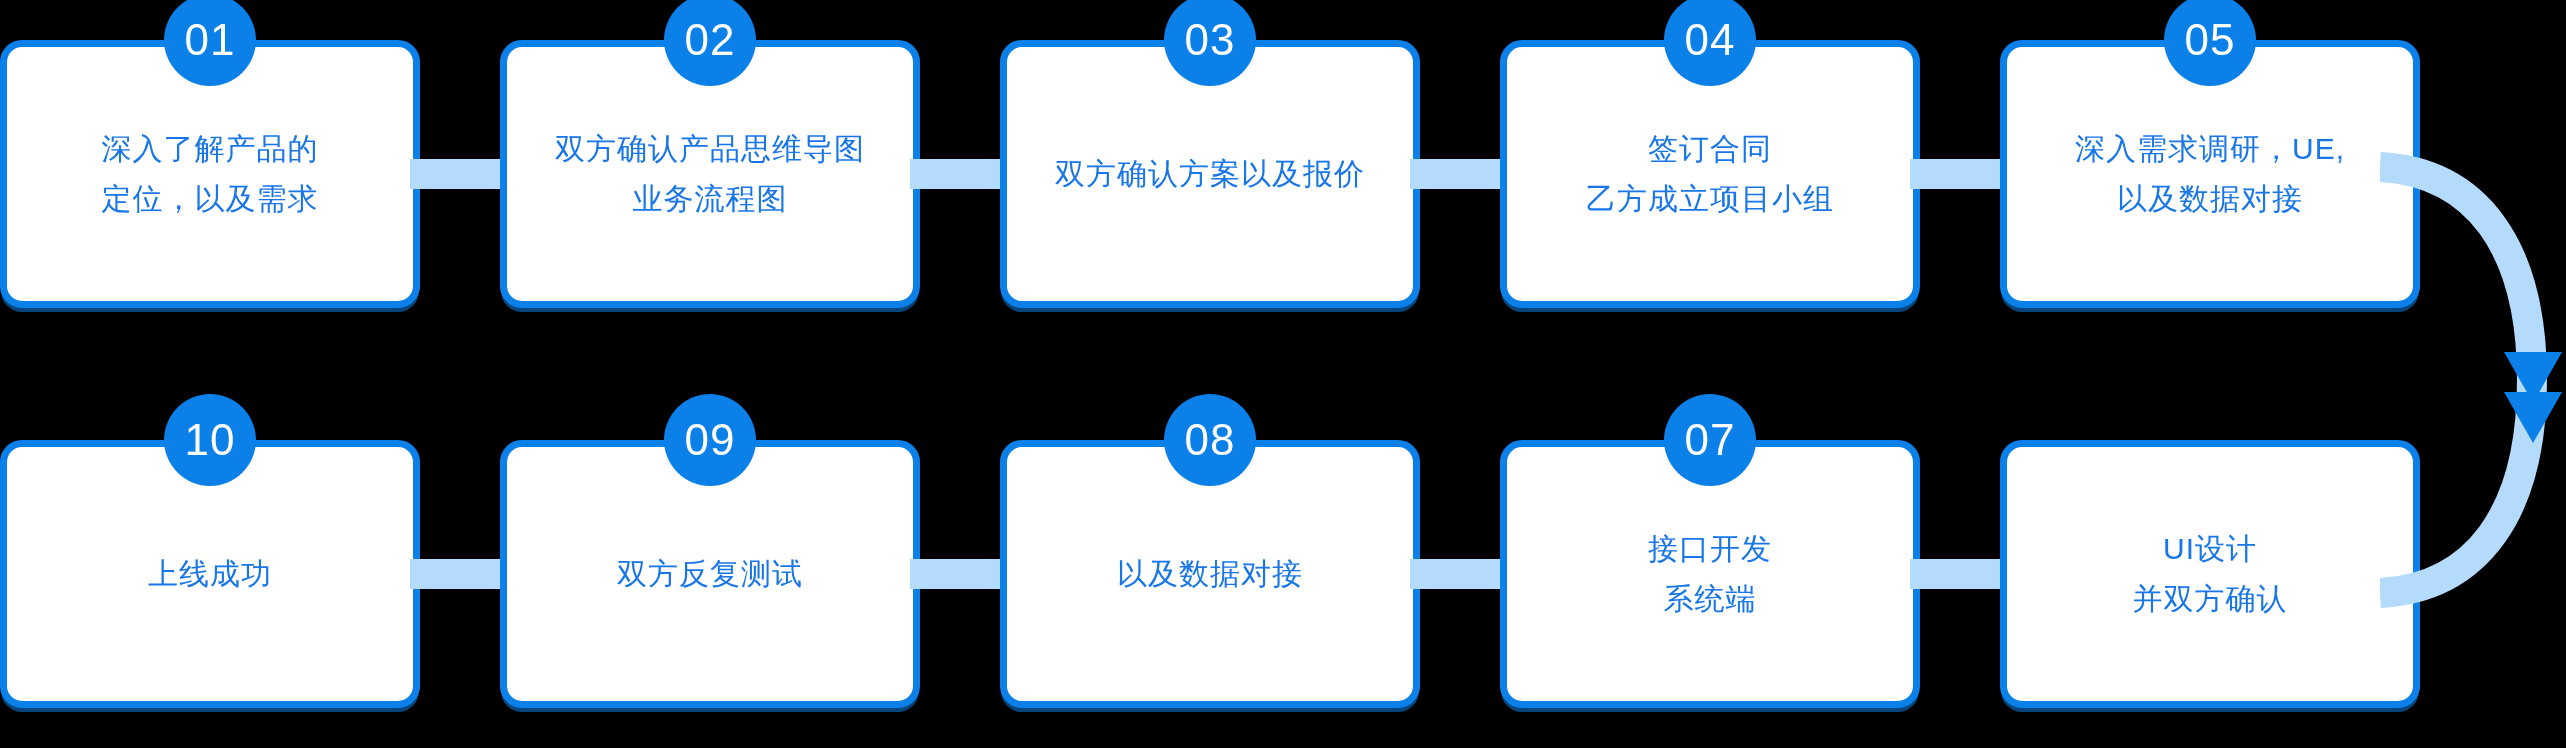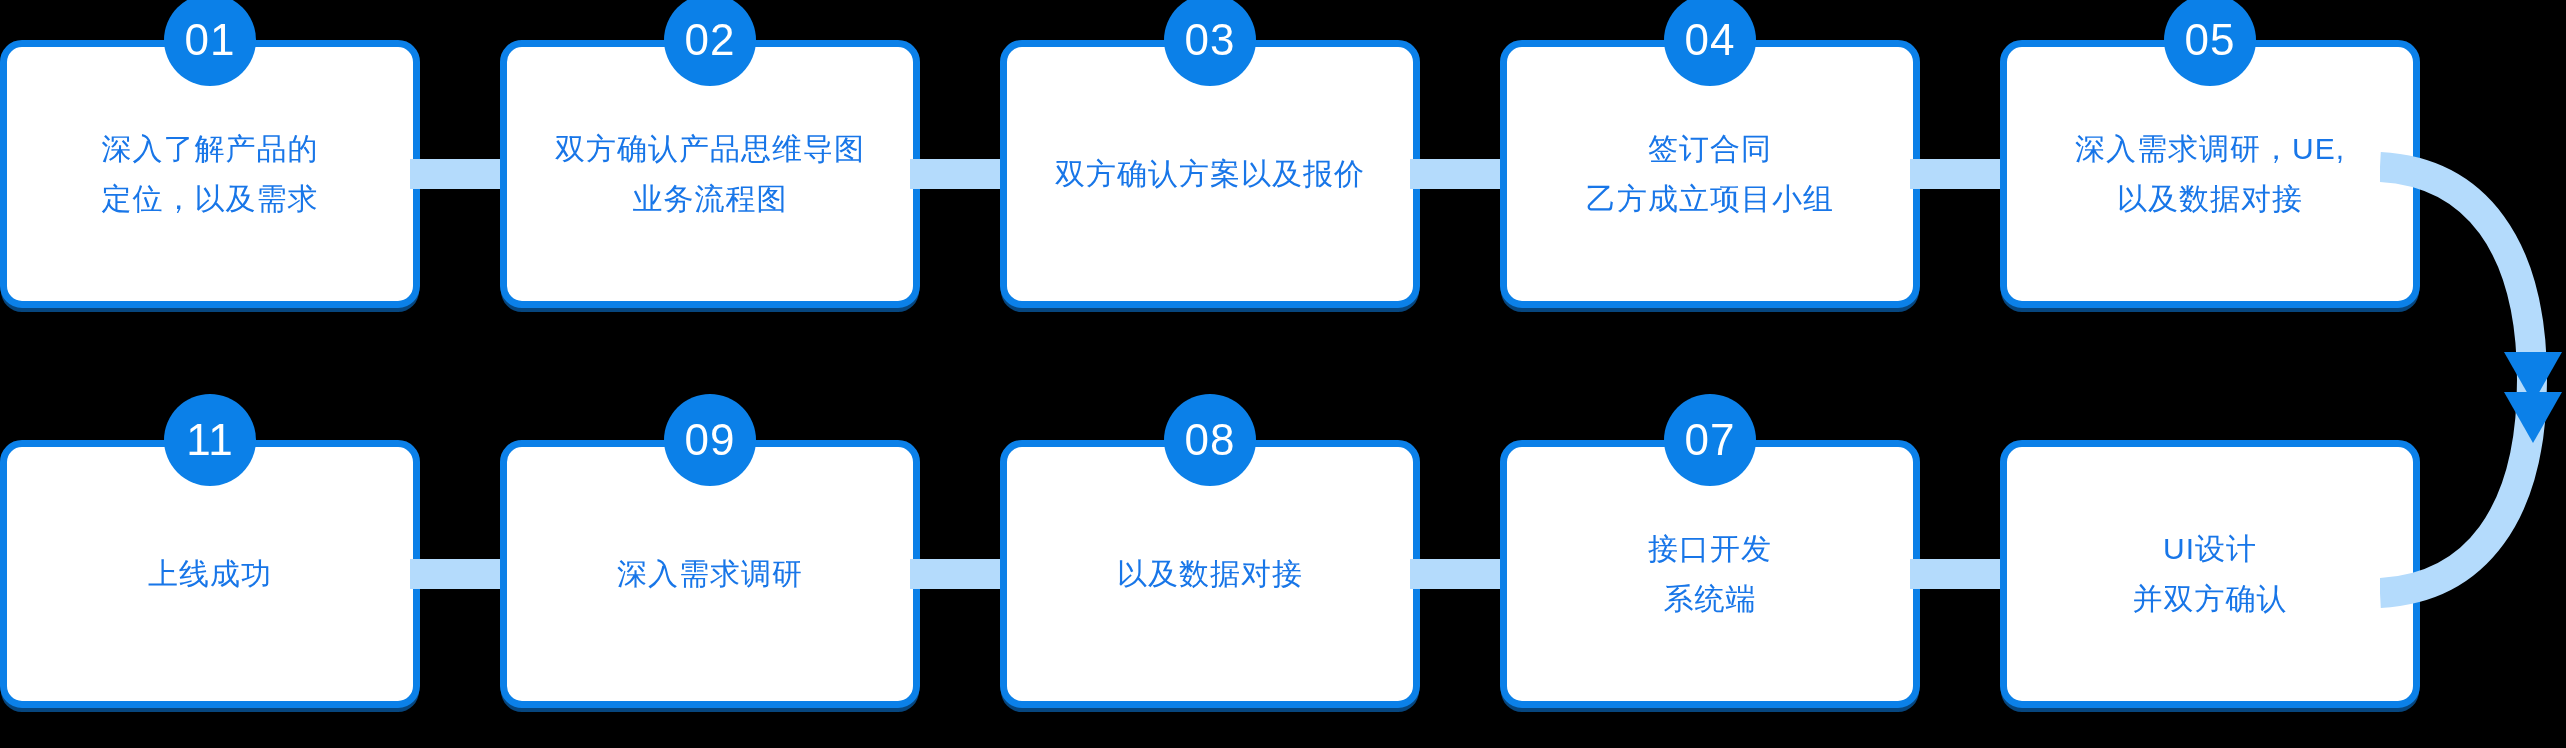--- a/index.html
+++ b/index.html
@@ -184,29 +184,29 @@
   </div>
 
   <div class="row" id="row-bottom">
 
     <div class="step">
       <div class="card">
         <div class="card-text">
           <span class="ln">上线成功</span>
         </div>
       </div>
-      <div class="badge">11</div>
-    </div>
-
-    <div class="connector"></div>
-
-    <div class="step">
-      <div class="card">
-        <div class="card-text">
-          <span class="ln">深入需求调研</span>
+      <div class="badge">10</div>
+    </div>
+
+    <div class="connector"></div>
+
+    <div class="step">
+      <div class="card">
+        <div class="card-text">
+          <span class="ln">双方反复测试</span>
         </div>
       </div>
       <div class="badge">09</div>
     </div>
 
     <div class="connector"></div>
 
     <div class="step">
       <div class="card">
         <div class="card-text">

